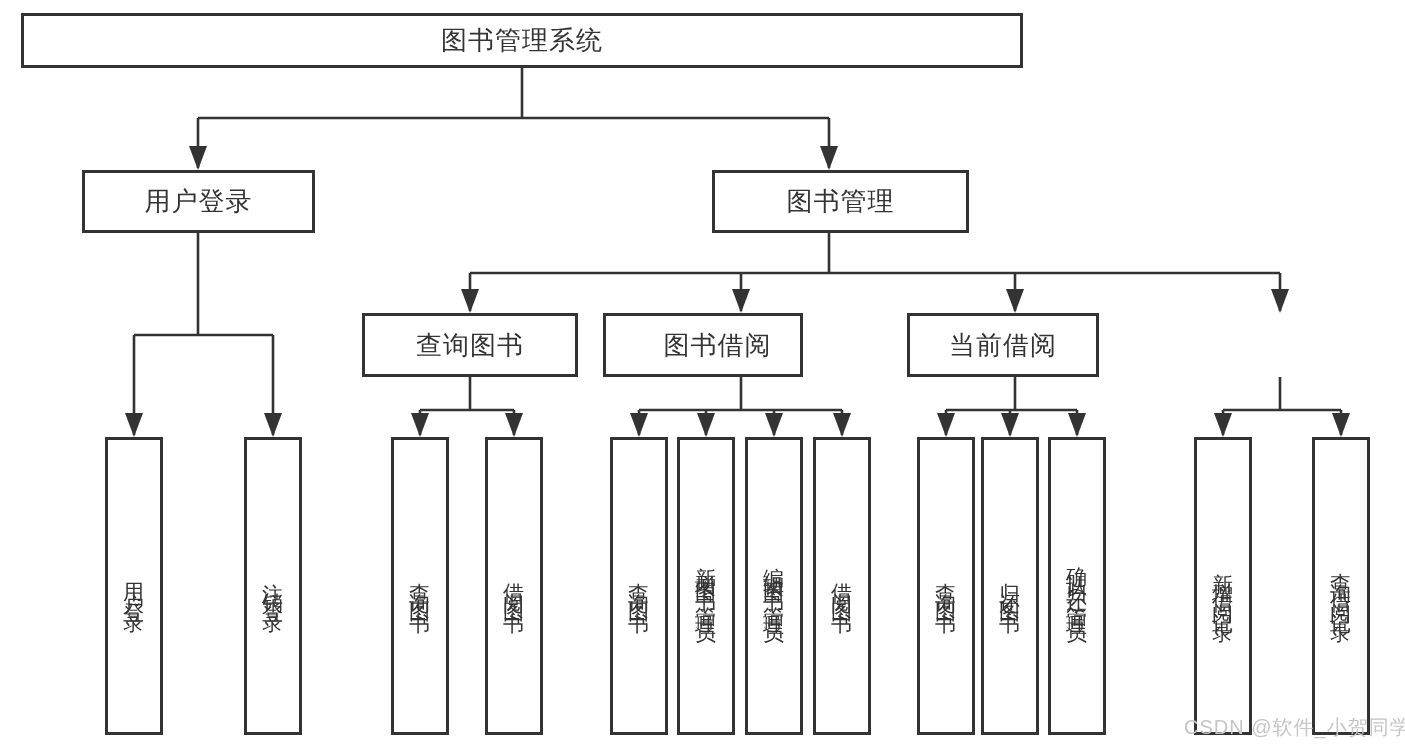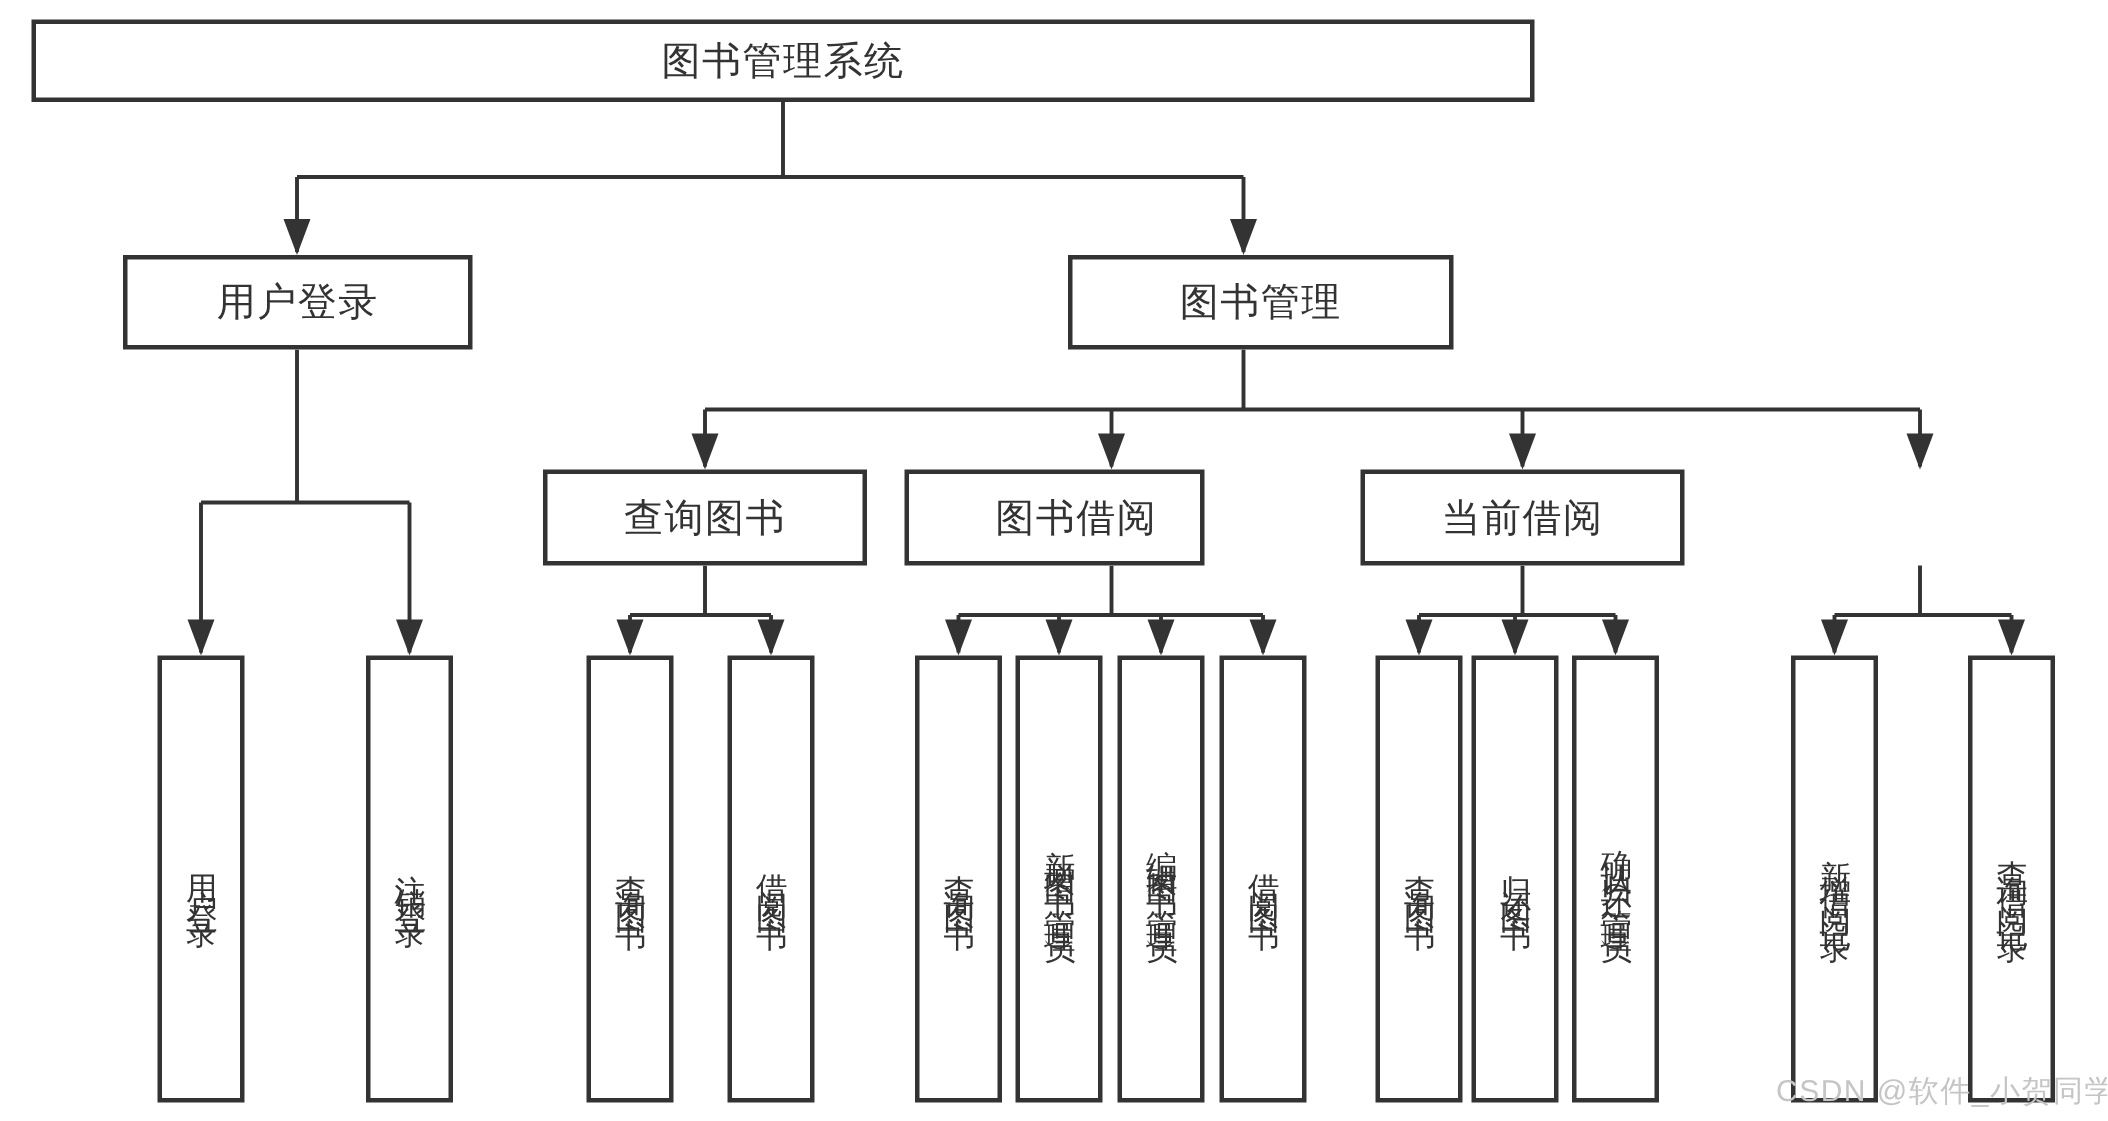--- a/index.html
+++ b/index.html
@@ -139,21 +139,21 @@
     <polygon points="1332,413 1350,413 1341,437"></polygon>
   </svg>
 
   <div class="node" style="left:21px; top:13px; width:1002px; height:55px;">图书管理系统</div>
 
   <div class="node" style="left:82px; top:170px; width:233px; height:63px;">用户登录</div>
   <div class="node" style="left:712px; top:170px; width:257px; height:63px;">图书管理</div>
 
   <div class="node" style="left:362px; top:313px; width:216px; height:64px;">查询图书</div>
   <div class="node" style="left:603px; top:313px; width:200px; height:64px;padding-left:29px;">图书借阅</div>
-  <div class="node" style="left:907px; top:313px; width:216px; height:64px;">当前借阅</div>
+  <div class="node" style="left:907px; top:313px; width:192px; height:64px;">当前借阅</div>
 
   <div class="vnode" style="left:105px; top:437px;">
     <span class="vtext">用户登录</span>
   </div>
   <div class="vnode" style="left:244px; top:437px;">
     <span class="vtext">注销登录</span>
   </div>
 
   <div class="vnode" style="left:391px; top:437px;">
     <span class="vtext">查询图书</span>

